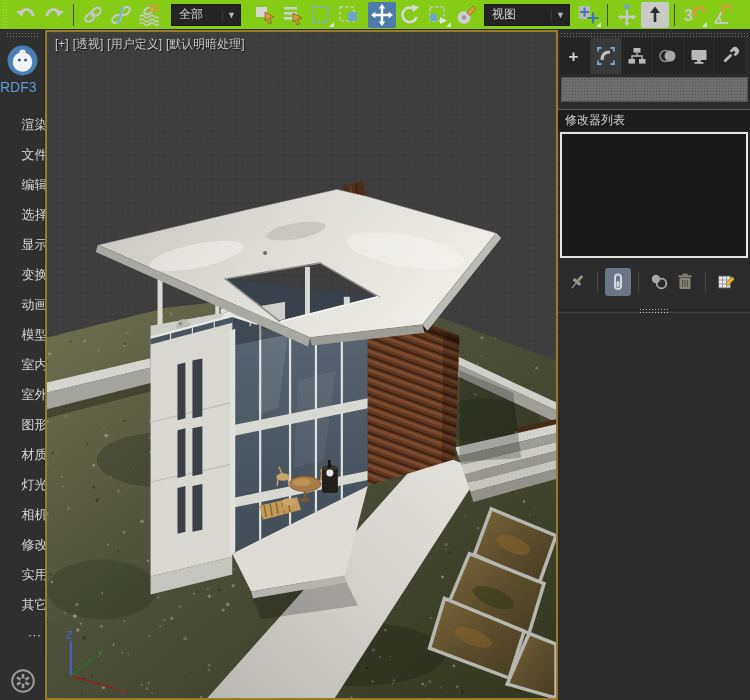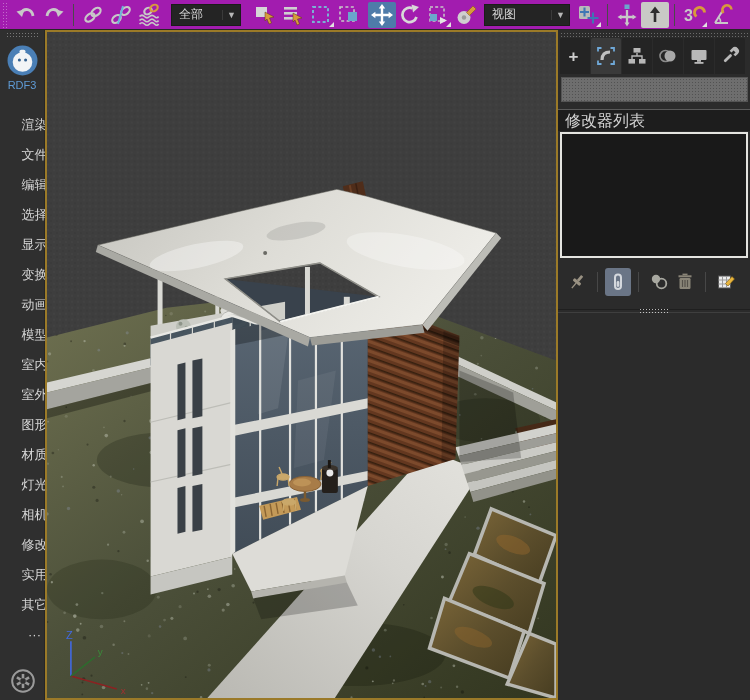--- a/index.html
+++ b/index.html
@@ -1,55 +1,55 @@
 <!DOCTYPE html>
 <html><head>
 <meta charset="utf-8">
 <style>
   html,body{margin:0;padding:0;background:#222;}
   *{box-sizing:border-box;}
   body{width:750px;height:700px;overflow:hidden;font-family:"Liberation Sans",sans-serif;-webkit-font-smoothing:antialiased;}
   .app{position:relative;width:750px;height:700px;background:#2e2e2e;}
 
   
-  .toolbar{position:absolute;left:0;top:0;width:750px;height:30px;background:#a21caf;border-bottom:1px solid #262626;display:flex;align-items:center;}
+  .toolbar{position:absolute;left:0;top:0;width:750px;height:30px;background:#84cc16;border-bottom:1px solid #262626;display:flex;align-items:center;}
   .tgrip{width:6px;height:26px;margin-left:2px;background-image:radial-gradient(rgba(255,255,255,.35) .8px,transparent .9px);background-size:3px 3px;}
   .tbtn{width:28px;height:26px;display:flex;align-items:center;justify-content:center;flex:0 0 auto;border-radius:2px;position:relative;}
   .tbtn.blue{background:#4e7ba9;}
   .tbtn.lit{background:#c9c9c6;}
   .tsep{width:1px;height:22px;background:#242424;border-right:1px solid #4a4a4a;margin:0 5px;flex:0 0 auto;}
   .ico{width:24px;height:24px;display:block;}
   .dd{height:22px;background:#242424;border:1px solid #1b1b1b;color:#d8d8d8;font-size:12px;display:flex;align-items:center;padding:0 4px 0 7px;margin:0 4px;flex:0 0 auto;}
   .dd .lbl{flex:1;}
   .dd .arr{font-size:9px;color:#b8b8b8;margin-left:8px;border-left:1px solid #3a3a3a;padding-left:4px;}
   .flyout{position:absolute;right:1px;bottom:1px;width:0;height:0;border-left:5px solid transparent;border-bottom:5px solid #e0e0e0;}
 
   
   .sidebar{position:absolute;left:0;top:30px;width:45px;height:670px;background:#2f2f2f;border-right:1px solid #262626;}
   .sgrip{height:5px;margin:2px 6px 0 6px;background-image:radial-gradient(rgba(255,255,255,.35) .8px,transparent .9px);background-size:3px 3px;}
   .logo{width:31px;height:31px;margin:8px auto 2px auto;display:block;}
-  .logolbl{text-align:center;color:#5f9bd5;font-size:11px;margin-top:3px;}
+  .logolbl{text-align:left;color:#5f9bd5;font-size:14px;margin-top:3px;}
   .snav{position:absolute;left:12px;top:80px;width:45px;}
   .snav .item{height:30px;line-height:30px;text-align:center;color:#d6d6d6;font-size:13px;cursor:default;}
   .gearwrap{position:absolute;left:0;bottom:6px;width:45px;display:flex;justify-content:center;}
 
   
   .viewport{position:absolute;left:45px;top:30px;width:513px;height:670px;border:2px solid #9b7a28;background:#3e3e3e;overflow:hidden;}
   .viewport svg.scene{position:absolute;left:0;top:0;width:100%;height:100%;}
   .vplabel{position:absolute;left:8px;top:4px;font-size:12px;color:#c9c9c9;text-shadow:1px 1px 1px rgba(0,0,0,.8);white-space:nowrap;}
   .vplabel span{margin-right:4px;cursor:default;}
 
   
   .cpanel{position:absolute;left:558px;top:30px;width:192px;height:670px;background:#2b2b2b;}
   .pgrip{height:5px;margin:2px 2px 1px 2px;background-image:radial-gradient(rgba(255,255,255,.3) .8px,transparent .9px);background-size:3px 3px;}
   .ptabs{display:flex;margin-left:2px;}
   .ptab{width:30px;height:36px;margin-right:1px;background:#242424;display:flex;align-items:center;justify-content:center;border-radius:2px 2px 0 0;}
   .ptab.active{background:#3a3a3a;}
   .namebar{margin:3px 2px 0 3px;height:25px;background:#6e6e6e;background-image:radial-gradient(rgba(0,0,0,.25) .7px,transparent .8px);background-size:3px 3px;border:1px solid #555;}
-  .modbar{margin-top:7px;height:22px;background:#1d1d1d;border-top:1px solid #5a5a5a;color:#d2d2d2;font-size:16px;line-height:21px;padding-left:7px;}
+  .modbar{margin-top:7px;height:22px;background:#1d1d1d;border-top:1px solid #5a5a5a;color:#d2d2d2;font-size:12px;line-height:21px;padding-left:7px;}
   .stack{margin:1px 2px 0 2px;height:126px;background:#191919;border:2px solid #e4e4e0;}
   .pbtns{display:flex;align-items:center;margin-top:9px;padding-left:6px;height:30px;}
   .pbtn{width:26px;height:28px;display:flex;align-items:center;justify-content:center;border-radius:3px;flex:0 0 auto;}
   .pbtn.lit{background:#6a7586;}
   .psep{width:1px;height:20px;background:#1c1c1c;border-right:1px solid #474747;margin:0 7px;flex:0 0 auto;}
   .split{margin-top:12px;height:4px;position:relative;border-top:1px solid #1f1f1f;border-bottom:1px solid #3f3f3f;}
   .split .dots{position:absolute;left:50%;top:-2px;transform:translateX(-50%);width:30px;height:6px;background-image:radial-gradient(rgba(255,255,255,.7) .8px,transparent .9px);background-size:3px 3px;}
 </style>
 </head>
 <body>
@@ -810,20 +810,21 @@
       <g>
         <line x1="24" y1="647" x2="24" y2="612" stroke="#4169e1" stroke-width="1.6"></line>
         <line x1="24" y1="647" x2="70" y2="660" stroke="#8b2222" stroke-width="1.6"></line>
         <line x1="24" y1="647" x2="48" y2="628" stroke="#2e6b2e" stroke-width="1.6"></line>
         <text x="19" y="610" font-size="11" fill="#4169e1" font-family="Liberation Sans, sans-serif">Z</text>
         <text x="74" y="665" font-size="10" fill="#a03030" font-family="Liberation Sans, sans-serif">x</text>
         <text x="51" y="626" font-size="10" fill="#3a8a3a" font-family="Liberation Sans, sans-serif">y</text>
       </g>
     </svg>
 
+    <div class="vplabel" id="vp-label"><span>[+]</span><span>[透视]</span><span>[用户定义]</span><span>[默认明暗处理]</span></div>
   </div>
 
   <div class="cpanel">
     <div class="pgrip"></div>
     <div class="ptabs">
       <div class="ptab">
         <svg width="20" height="20" viewBox="0 0 20 20">
             <text x="3.5" y="15.5" font-size="17" font-weight="bold" fill="#cfcfcf" font-family="Liberation Sans, sans-serif">+</text>
           </svg>
       </div>

